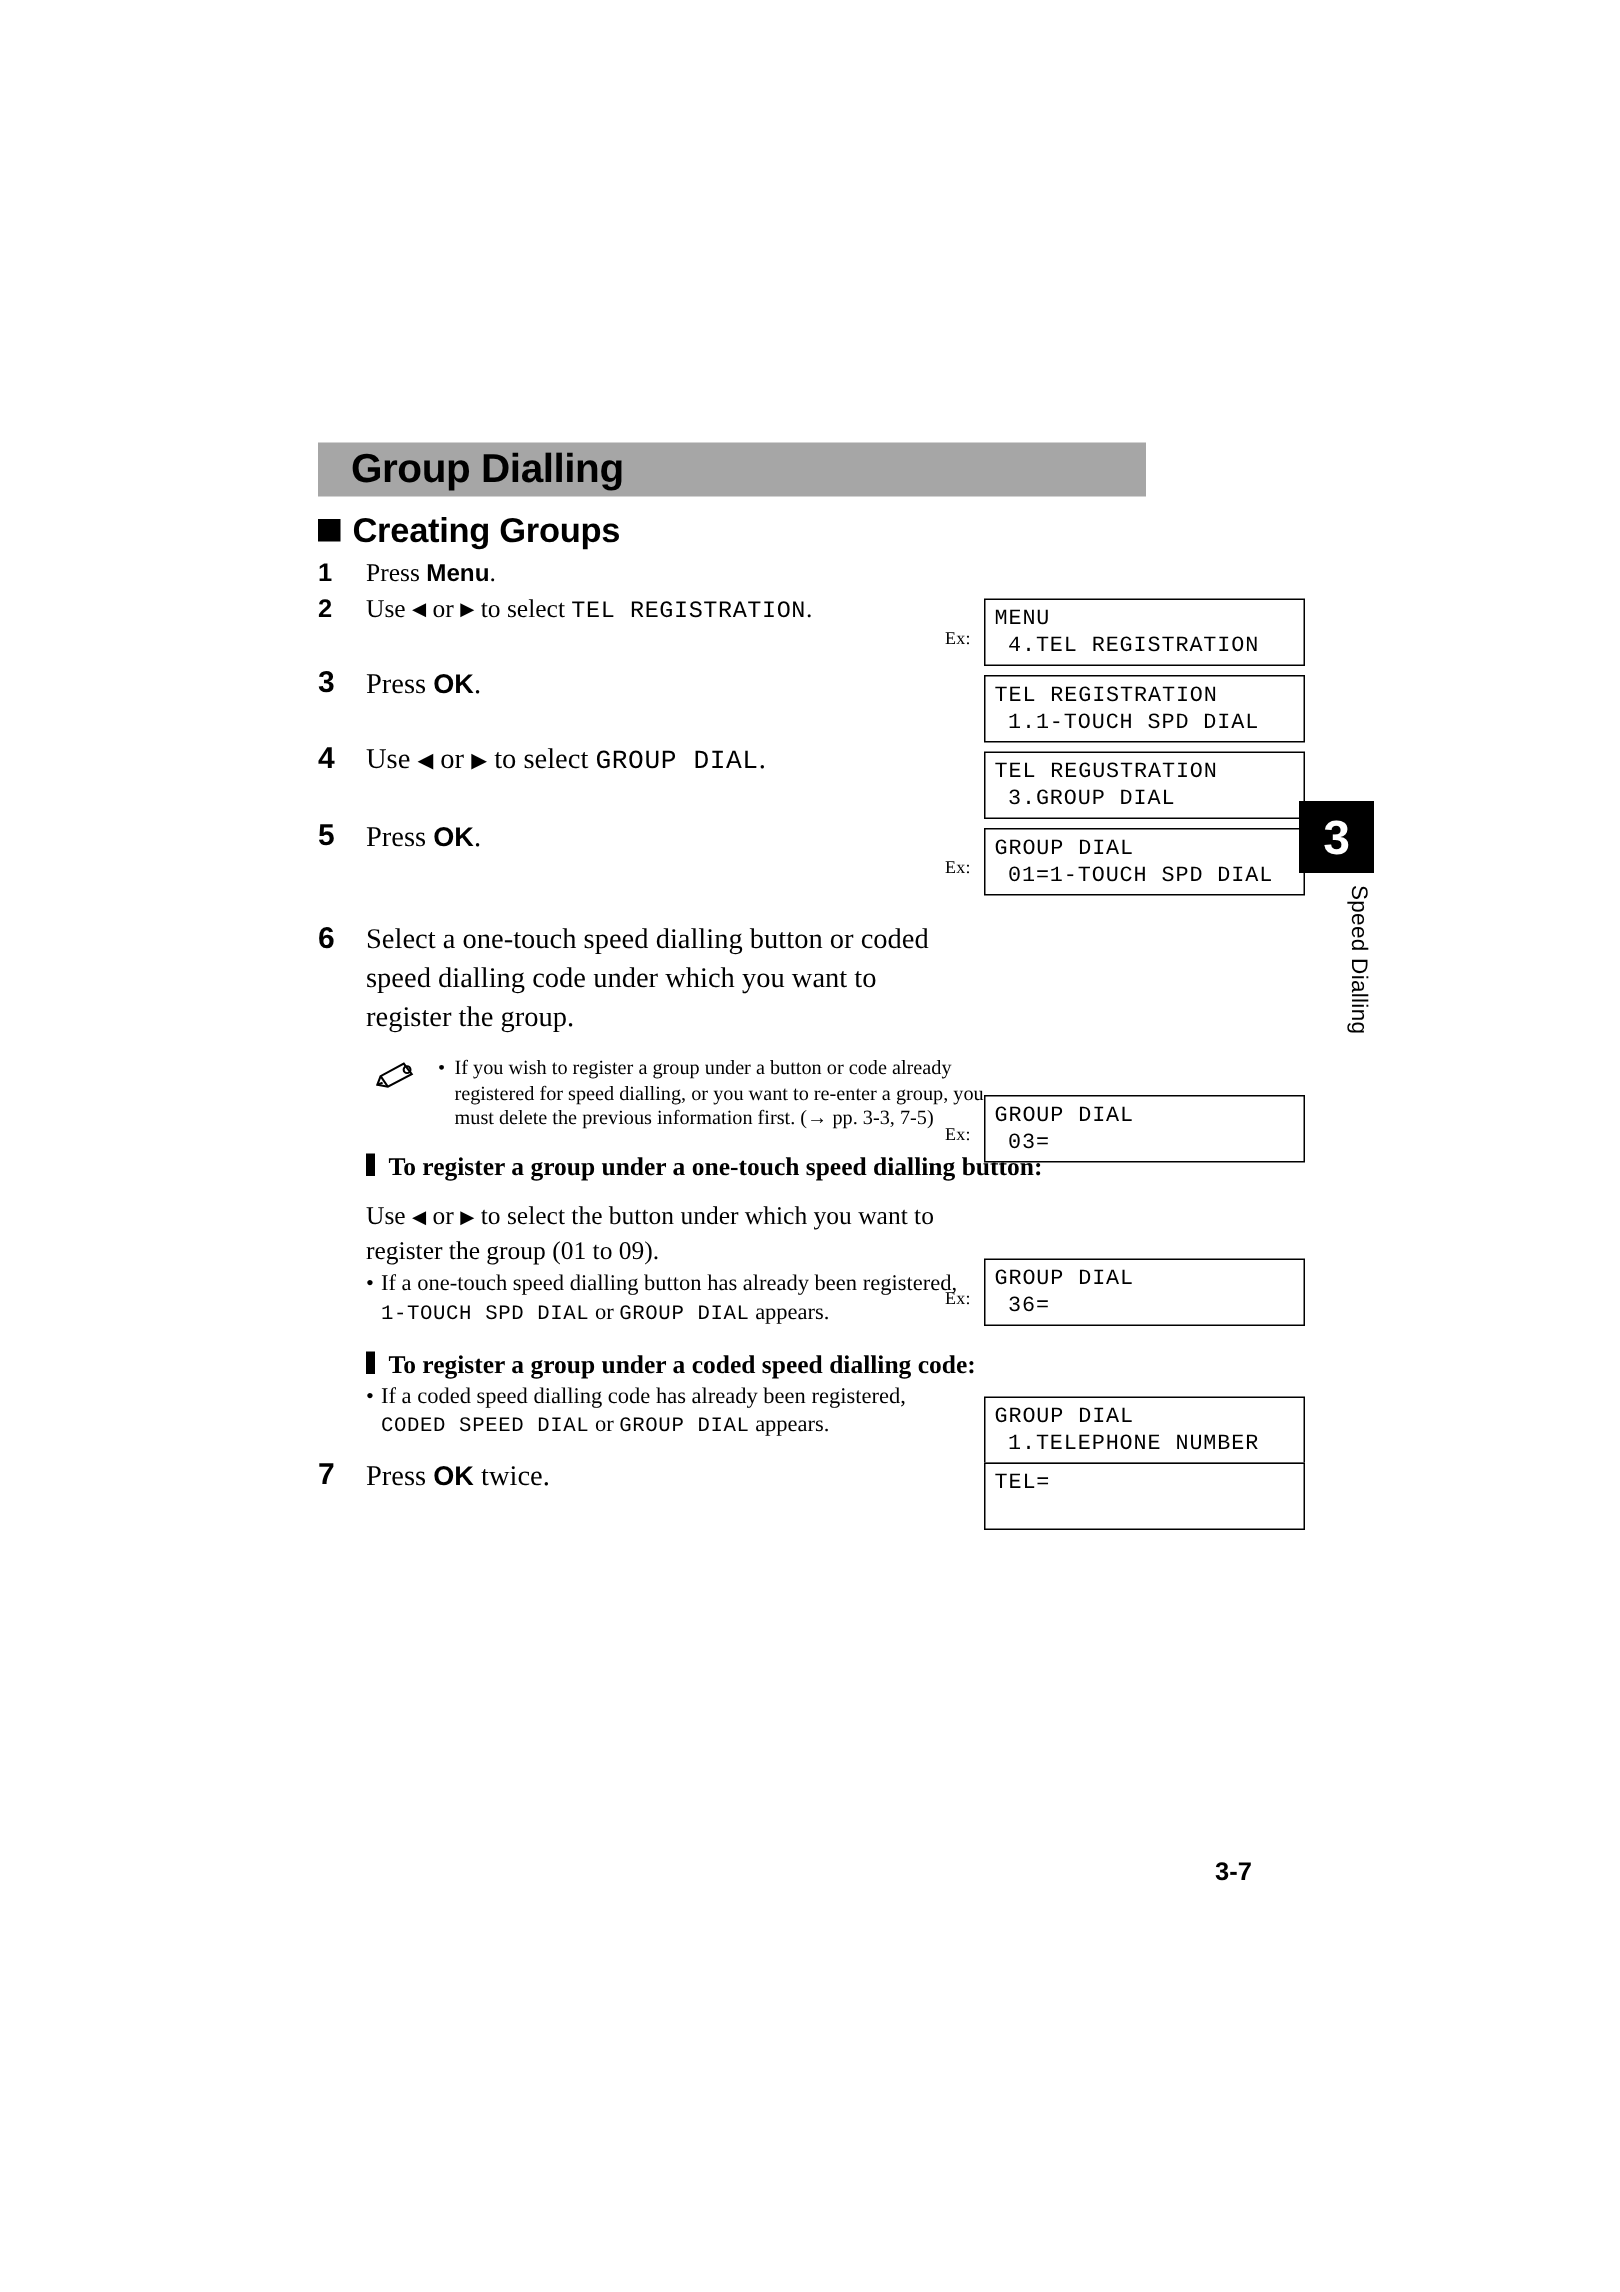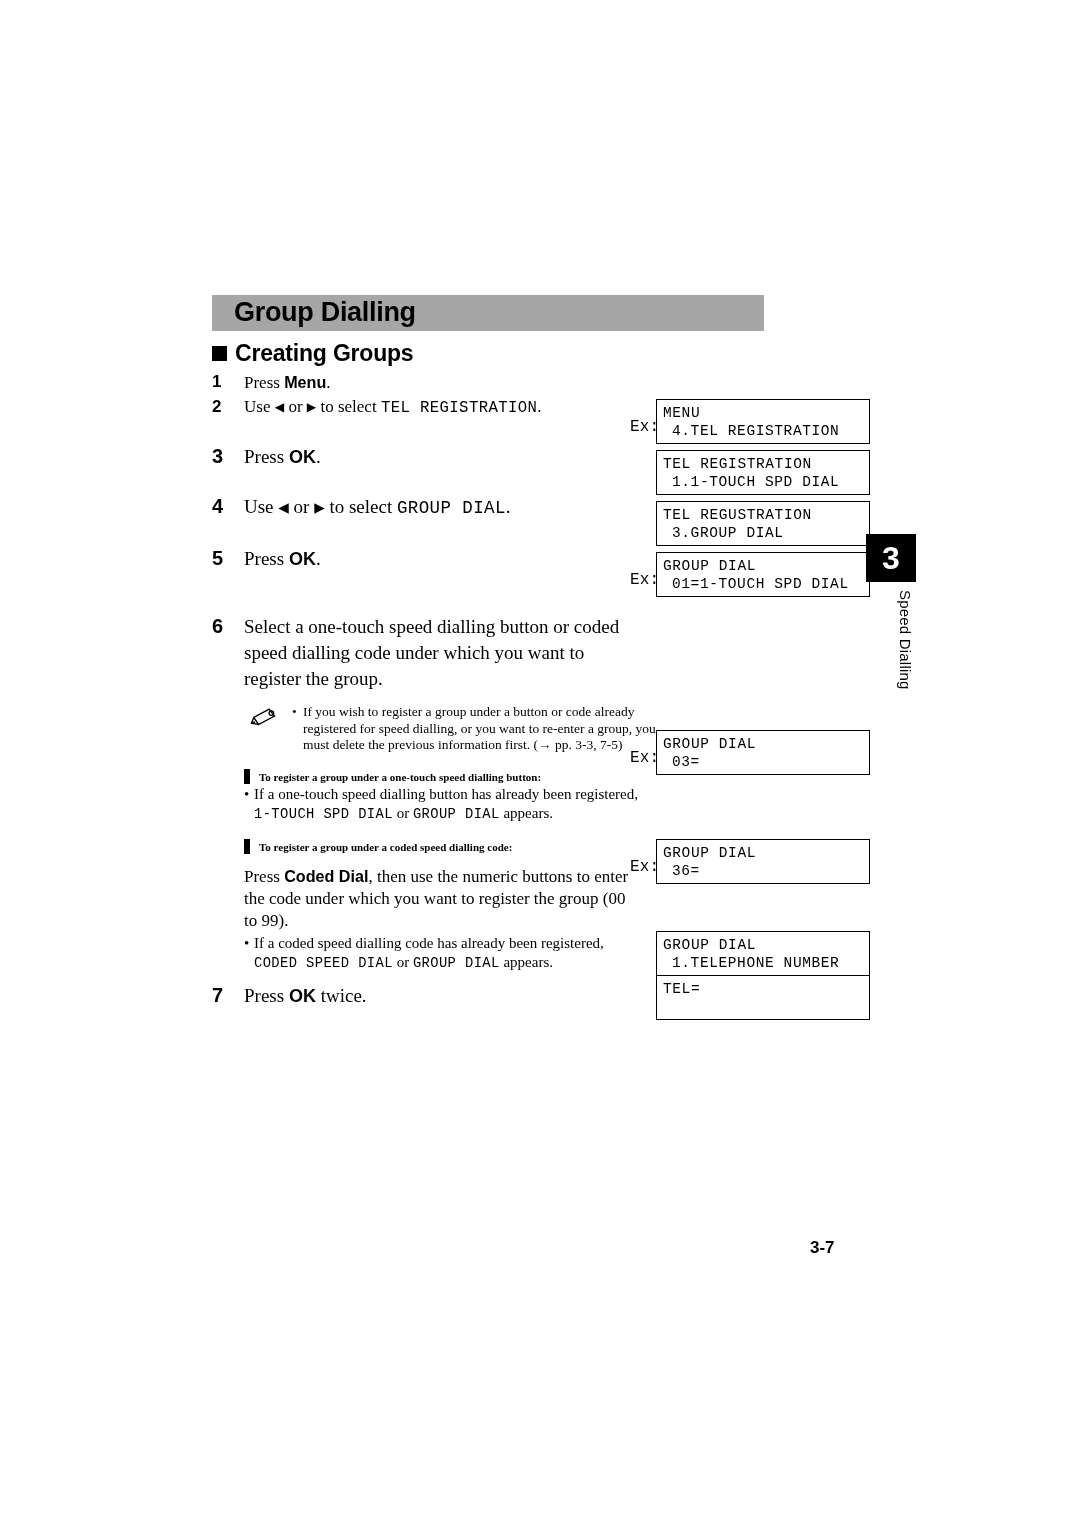--- a/index.html
+++ b/index.html
@@ -140,24 +140,24 @@
     position: absolute;
     left: 0;
     top: 0;
   }
 
   
   .sub-heading {
     margin-left: 32px;
     margin-top: 14px;
     display: flex;
-    align-items: flex-end;
-    font-family: "Liberation Serif", serif;
-    font-weight: bold;
-    font-size: 11px;
+    align-items: flex-start;
+    font-family: "Liberation Serif", serif;
+    font-weight: bold;
+    font-size: 17px;
     white-space: nowrap;
   }
   .bar-bullet {
     display: inline-block;
     width: 6px;
     height: 15px;
     background: #000;
     margin-right: 9px;
     flex: 0 0 auto;
     position: relative;
@@ -201,22 +201,22 @@
     padding: 4px 0 0 6px;
     font-family: "Liberation Mono", monospace;
     font-size: 14.5px;
     line-height: 18px;
     letter-spacing: 0.6px;
     white-space: pre;
   }
   .lcd .l2 { padding-left: 9px; }
   .ex-label {
     position: absolute;
-    font-family: Liberation Mono, monospace;
-    font-size: 16px;
+    font-family: Liberation Serif, serif;
+    font-size: 12px;
     letter-spacing: 0.2px;
   }
 
   
   .side-tab-box {
     position: absolute;
     left: 866px;
     top: 534px;
     width: 50px;
     height: 48px;
@@ -326,29 +326,29 @@
         </svg>
       </span>
       <div class="note-list">If you wish to register a group under a button or code already registered for speed dialling, or you want to re-enter a group, you must delete the previous information first. (→ pp. 3-3, 7-5)</div>
     </div>
 
     <div class="sub-heading">
       <span class="bar-bullet"></span>
       <span>To register a group under a one-touch speed dialling button:</span>
     </div>
 
+    <div class="sub-para"><span>Use </span><span class="arrowl"></span><span> or </span><span class="arrowr"></span><span> to select the button under which you want to register the group (01 to 09).</span></div>
 
     <div class="bullet-small"><span>If a one-touch speed dialling button has already been registered, </span><span class="mono">1-TOUCH SPD DIAL</span><span> or </span><span class="mono">GROUP DIAL</span><span> appears.</span></div>
 
     <div class="sub-heading">
       <span class="bar-bullet"></span>
       <span>To register a group under a coded speed dialling code:</span>
     </div>
 
-    <div class="sub-para"><span>Press </span><span class="b">Coded Dial</span><span>, then use the numeric buttons to enter the code under which you want to register the group (00 to 99).</span></div>
 
     <div class="bullet-small"><span>If a coded speed dialling code has already been registered, </span><span class="mono">CODED SPEED DIAL</span><span> or </span><span class="mono">GROUP DIAL</span><span> appears.</span></div>
 
     <div class="gap-10"></div>
 
     <div class="step">
       <span class="step-num big">7</span>
       <span class="step-body big"><span>Press </span><span class="b">OK</span><span> twice.</span></span>
     </div>
 

